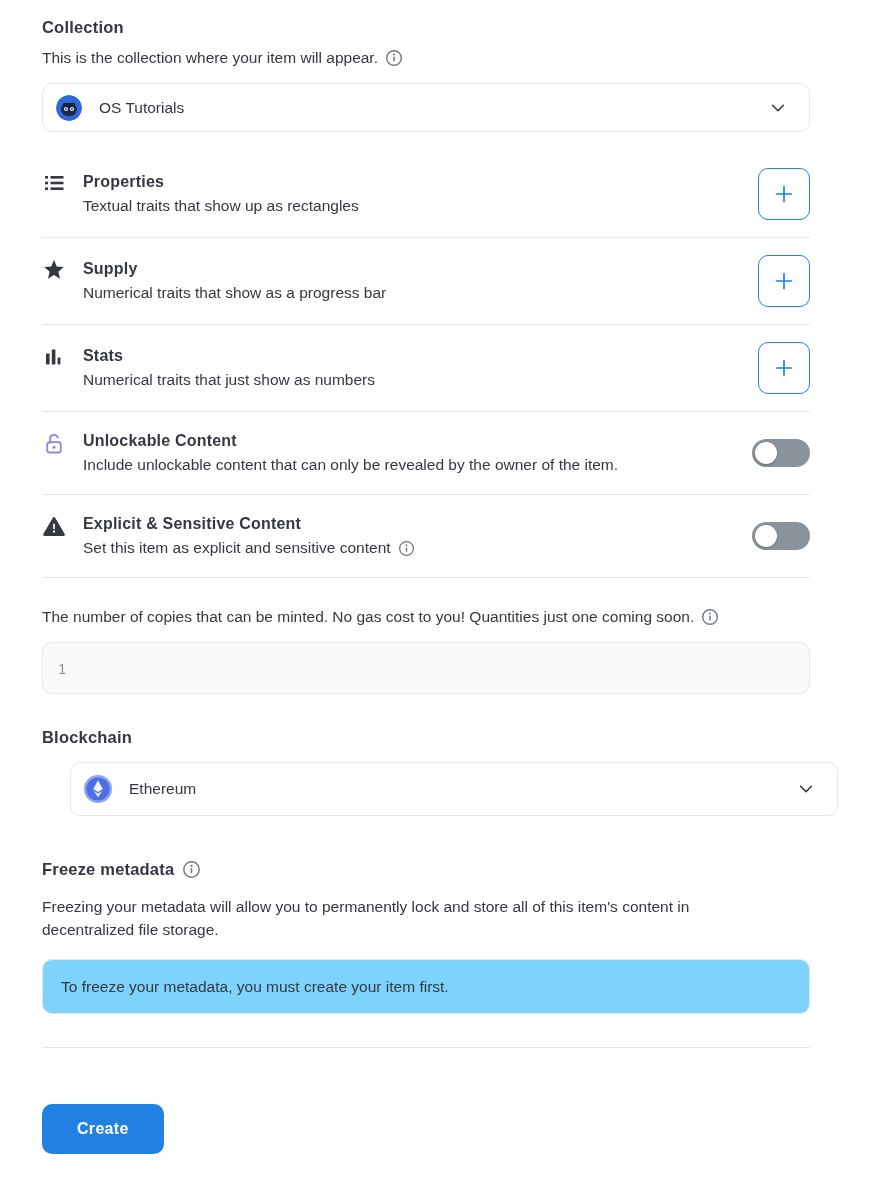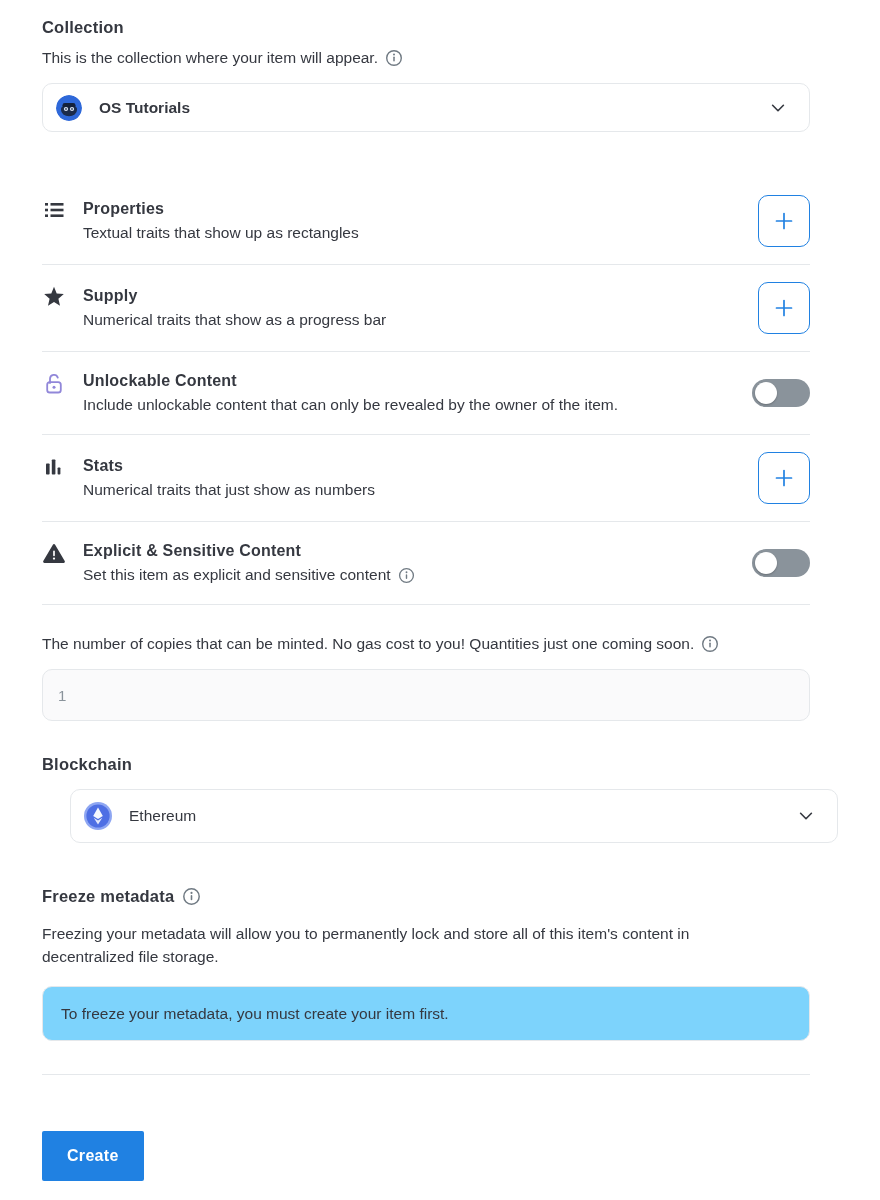--- a/index.html
+++ b/index.html
@@ -23,21 +23,21 @@
   }
   .section-desc.block { display: block; }
 
   
   .select-box {
     width: 100%; border: 1px solid #e5e8eb; border-radius: 10px;
     background: #fff; display: flex; align-items: center;
     padding: 0 22px 0 13px; cursor: pointer;
   }
   .select-box .select-label { flex: 1; font-size: 15.5px; color: #353840; margin-left: 17px; }
-  #collection-select { height: 49px; margin-bottom: 46px; font-weight: bold; }
+  #collection-select { height: 49px; margin-bottom: 19px; }
   #blockchain-select { height: 54px; margin-left: 28px; }
 
   .avatar { width: 26px; height: 26px; border-radius: 50%; overflow: hidden; flex: none; }
   .eth-badge { width: 28px; height: 28px; flex: none; }
 
   
   .rows { border-bottom: 0; }
   .feature-row {
     display: flex; align-items: center;
     padding: 17px 0; border-bottom: 1px solid #e5e8eb;
@@ -79,24 +79,24 @@
   .freeze-input {
     width: 100%; height: 55px; border: 1px solid #e5e8eb; border-radius: 10px;
     background: #7dd3fc; padding: 0 18px; font-size: 15.5px; color: #353840;
     font-family: "Liberation Sans", sans-serif; outline: none;
   }
 
   .bottom-divider { border: 0; border-top: 1px solid #e5e8eb; margin: 33px 0 0 0; }
 
   .create-button {
     margin-top: 56px; display: inline-block;
-    background: #2081e2; color: #fff; border: 0; border-radius: 2px;
+    background: #2081e2; color: #fff; border: 0; border-radius: 10px;
     font-family: "Liberation Sans", sans-serif;
     font-size: 16px; font-weight: 700; letter-spacing: .3px;
-    padding: 16px 25px; cursor: pointer;
+    padding: 16px 35px; cursor: pointer;
   }
 
   .info-icon { flex: none; display: inline-flex; cursor: pointer; }
   svg { display: block; }
 </style>
 </head>
 <body>
 
 <div class="content">
 
@@ -179,58 +179,58 @@
             <svg width="22" height="22" viewBox="0 0 22 22">
               <line x1="11" y1="3.5" x2="11" y2="18.5" stroke="#2081e2" stroke-width="1.7" stroke-linecap="round"></line>
               <line x1="3.5" y1="11" x2="18.5" y2="11" stroke="#2081e2" stroke-width="1.7" stroke-linecap="round"></line>
             </svg>
           </span>
       </button>
     </div>
 
     <div class="feature-row">
       <span class="row-icon">
-        <svg width="24" height="24" viewBox="0 0 24 24">
-            <path d="M8 11 V6.8 a4 4 0 0 1 7.8 -1.2" fill="none" stroke="#9187d9" stroke-width="1.8" stroke-linecap="round"></path>
-            <rect x="5.2" y="10.2" width="13.6" height="10.3" rx="2.6" fill="none" stroke="#9187d9" stroke-width="1.8"></rect>
-            <circle cx="12" cy="15.3" r="1.5" fill="#9187d9"></circle>
-          </svg>
-      </span>
-      <div class="row-text">
-        <div class="row-title">Unlockable Content</div>
-        <div class="row-desc">
-            <span>Include unlockable content that can only be revealed by the owner of the item.</span>
-          </div>
-      </div>
-      <button class="toggle" aria-checked="false">
-        <span class="knob"></span>
-      </button>
-    </div>
-
-    <div class="feature-row">
-      <span class="row-icon">
         <svg width="24" height="24" viewBox="0 0 24 24" fill="#353840">
             <rect x="4" y="8.5" width="3.6" height="11" rx="0.8"></rect>
             <rect x="9.8" y="4.5" width="3.6" height="15" rx="0.8"></rect>
             <rect x="15.6" y="12.5" width="2.8" height="7" rx="0.8"></rect>
           </svg>
       </span>
       <div class="row-text">
         <div class="row-title">Stats</div>
         <div class="row-desc">
             <span>Numerical traits that just show as numbers</span>
           </div>
       </div>
       <button class="add-button">
         <span>
             <svg width="22" height="22" viewBox="0 0 22 22">
               <line x1="11" y1="3.5" x2="11" y2="18.5" stroke="#2081e2" stroke-width="1.7" stroke-linecap="round"></line>
               <line x1="3.5" y1="11" x2="18.5" y2="11" stroke="#2081e2" stroke-width="1.7" stroke-linecap="round"></line>
             </svg>
           </span>
+      </button>
+    </div>
+
+    <div class="feature-row">
+      <span class="row-icon">
+        <svg width="24" height="24" viewBox="0 0 24 24">
+            <path d="M8 11 V6.8 a4 4 0 0 1 7.8 -1.2" fill="none" stroke="#9187d9" stroke-width="1.8" stroke-linecap="round"></path>
+            <rect x="5.2" y="10.2" width="13.6" height="10.3" rx="2.6" fill="none" stroke="#9187d9" stroke-width="1.8"></rect>
+            <circle cx="12" cy="15.3" r="1.5" fill="#9187d9"></circle>
+          </svg>
+      </span>
+      <div class="row-text">
+        <div class="row-title">Unlockable Content</div>
+        <div class="row-desc">
+            <span>Include unlockable content that can only be revealed by the owner of the item.</span>
+          </div>
+      </div>
+      <button class="toggle" aria-checked="false">
+        <span class="knob"></span>
       </button>
     </div>
 
     <div class="feature-row">
       <span class="row-icon">
         <svg width="24" height="24" viewBox="0 0 24 24">
             <path d="M12 3.4 L21.6 19.6 H2.4 Z" fill="#353840" stroke="#353840" stroke-width="2.6" stroke-linejoin="round"></path>
             <rect x="11.15" y="8.6" width="1.7" height="5.6" rx="0.85" fill="#ffffff"></rect>
             <circle cx="12" cy="16.6" r="1.15" fill="#ffffff"></circle>
           </svg>

